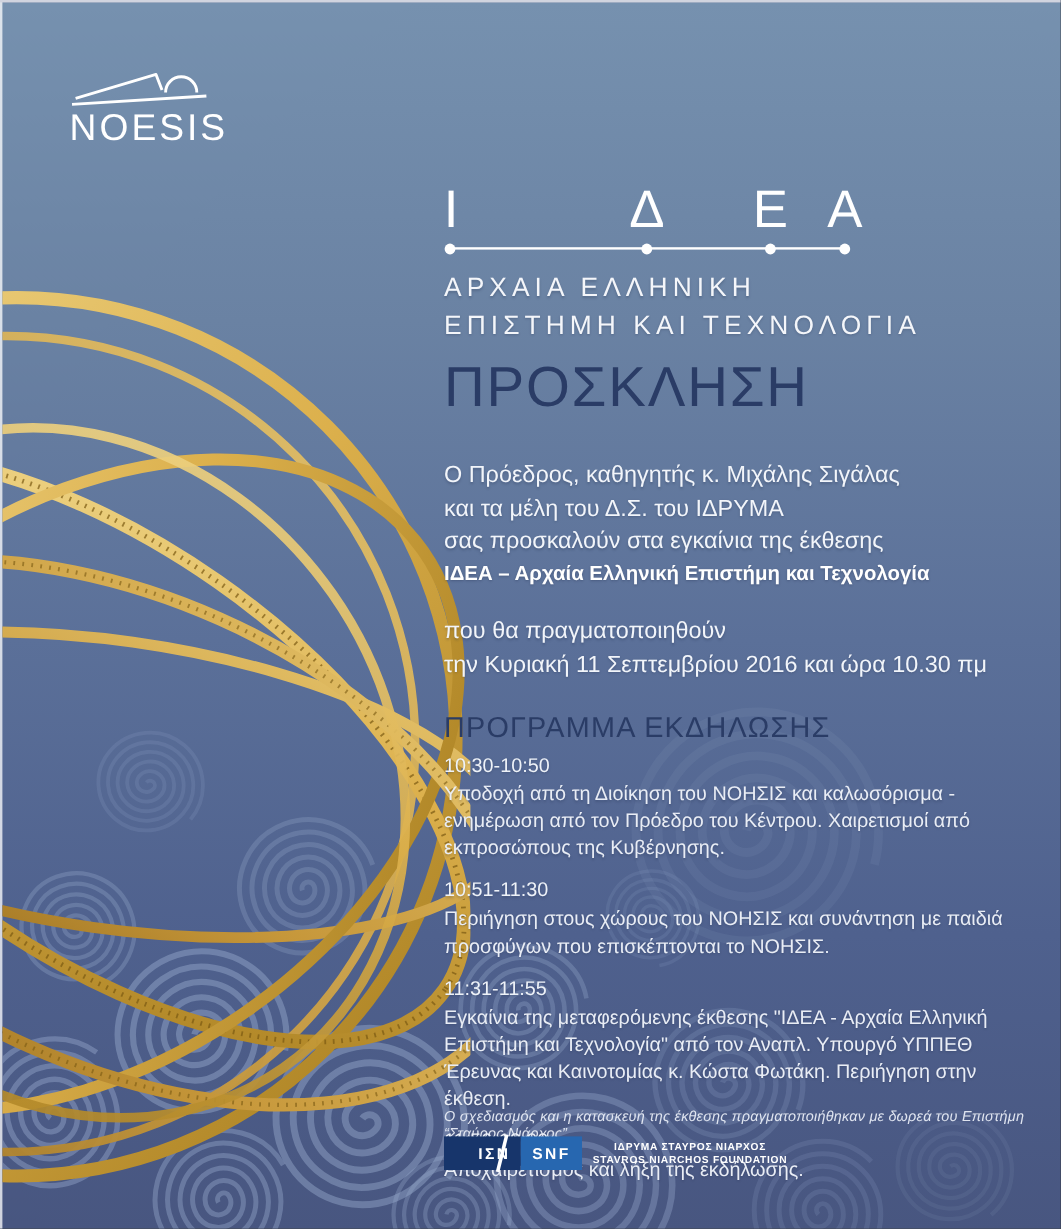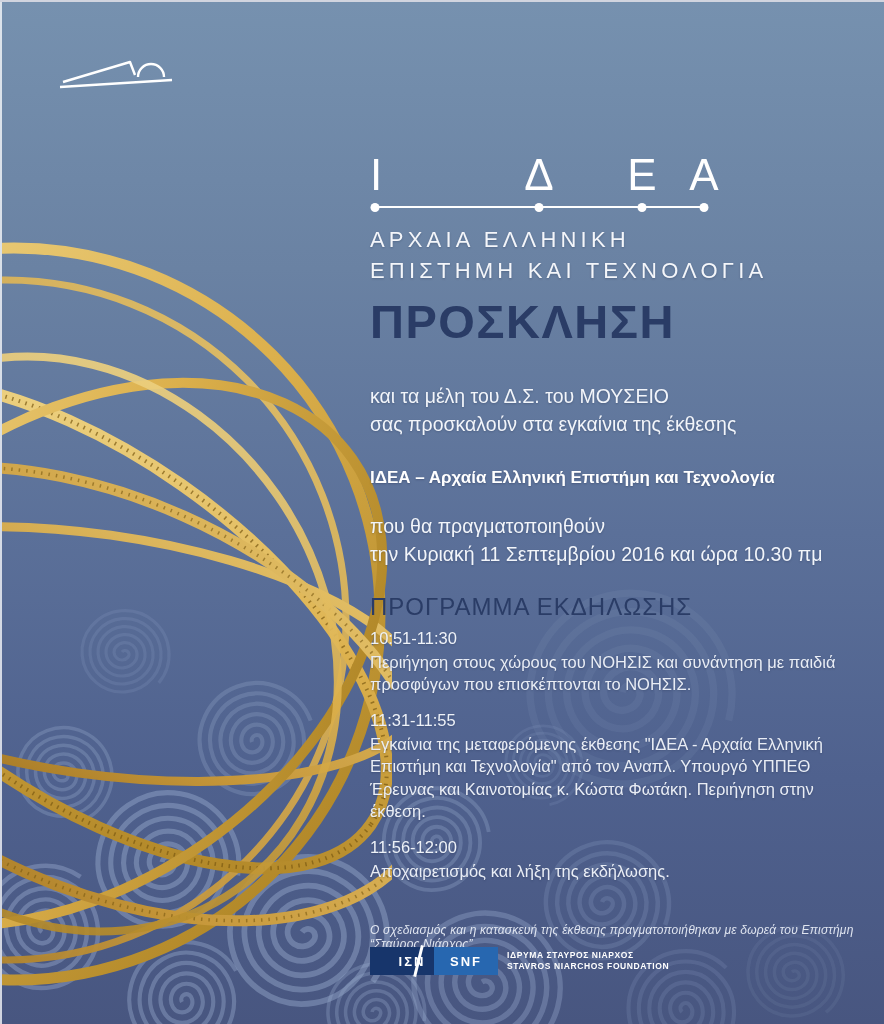--- a/index.html
+++ b/index.html
@@ -27,37 +27,37 @@
   .tagline{color:#fff;font-weight:bold;font-size:12.5px;letter-spacing:1.1px;line-height:1.22;padding-bottom:3px;}
 
   
   .col{position:absolute;left:368px;top:0;width:480px;z-index:3;color:#fff;}
   .col .abs{position:absolute;left:0;}
   .idea-lockup{top:148px;width:360px;height:70px;}
   .idea-letter{position:absolute;top:0;transform:translateX(-50%);font-size:44px;font-weight:300;color:#fff;letter-spacing:0;}
   .idea-line{position:absolute;top:56px;left:4px;width:330px;height:2px;background:#fff;}
   .idea-dot{position:absolute;top:53px;width:9px;height:9px;border-radius:50%;background:#fff;transform:translateX(-50%);}
   .idea-subtitle{top:222px;font-size:22px;letter-spacing:4.2px;line-height:1.42;color:#f4f6fa;text-shadow:0 1px 2px rgba(25,35,65,.25);}
-  .invite-heading{top:292px;font-size:47px;font-weight:700;letter-spacing:1.5px;color:var(--navy);}
+  .invite-heading{top:292px;font-size:47px;font-weight:400;letter-spacing:1.5px;color:var(--navy);}
   .intro{top:381px;font-size:19.5px;line-height:1.42;color:#f2f5fa;text-shadow:0 1px 2px rgba(25,35,65,.25);}
   .exh-title{top:466px;font-size:17px;font-weight:bold;color:#fff;text-shadow:0 1px 2px rgba(25,35,65,.3);}
   .when{top:511px;font-size:19.5px;line-height:1.42;color:#f2f5fa;text-shadow:0 1px 2px rgba(25,35,65,.25);}
   .program-heading{top:591px;font-size:24px;letter-spacing:1px;color:var(--navy);font-weight:400;text-align:center;}
   .program-list{top:627px;width:480px;}
   .program-item{margin-bottom:15px;}
   .program-time{font-size:16.5px;color:#eef2f8;margin-bottom:3px;text-shadow:0 1px 2px rgba(25,35,65,.25);}
   .program-desc{font-size:16.5px;line-height:1.36;color:#e9edf5;text-shadow:0 1px 2px rgba(25,35,65,.25);}
   .footer-note{top:921px;left:-13px;width:504px;font-size:12px;font-style:italic;color:rgba(236,240,248,.92);letter-spacing:.2px;}
   .snf-row{top:945px;display:flex;align-items:center;}
   .snf-mark{position:relative;display:flex;height:28px;}
   .snf-box{display:flex;align-items:center;justify-content:center;color:#fff;font-weight:bold;font-size:13px;letter-spacing:2px;}
   .snf-isn{width:44px;background:var(--snf-navy);padding-left:20px;}
-  .snf-snf{width:64px;background:var(--snf-blue);}
+  .snf-snf{width:51px;background:var(--snf-blue);}
   .snf-divider{position:absolute;left:47px;top:-2px;width:3px;height:32px;background:#fff;transform:rotate(14deg);}
-  .snf-text{margin-left:9px;color:#fff;font-weight:bold;font-size:8.5px;letter-spacing:.6px;line-height:1.35;}
+  .snf-text{margin-left:9px;color:#fff;font-weight:bold;font-size:8.5px;letter-spacing:.6px;line-height:1.35;text-align:center;}
 </style>
 </head>
 <body>
 
 <div class="poster">
 
   <svg class="swirls" width="884" height="1024" viewBox="0 0 884 1024">
     <defs>
       <path id="spiral" fill="none" d="M0 0 a4 4 0 0 1 8 0 a8 8 0 0 1 -16 0 a12 12 0 0 1 24 0 a16 16 0 0 1 -32 0 a20 20 0 0 1 40 0 a24 24 0 0 1 -48 0 a28 28 0 0 1 56 0 a32 32 0 0 1 -64 0 a36 36 0 0 1 72 0 a40 40 0 0 1 -80 0 a44 44 0 0 1 88 0" stroke="#9db0d2" stroke-width="3.2"></path>
     </defs>
@@ -108,20 +108,21 @@
 
   <div class="logo-block">
     <div class="noesis">
       <svg width="118" height="32" viewBox="0 0 118 32">
         <g stroke="#fff" stroke-width="2.4" fill="none" stroke-linejoin="round">
           <path d="M5 24 L72 4 L77 17"></path>
           <path d="M80 19 a13 13 0 0 1 26 0"></path>
           <path d="M2 29 L114 22"></path>
         </g>
       </svg>
+      <div class="noesis-name">NOESIS</div>
     </div>
   </div>
 
   <div class="col">
 
     <div class="abs idea-lockup">
       <span class="idea-letter" style="left:6px">Ι</span>
       <span class="idea-letter" style="left:169px">Δ</span>
       <span class="idea-letter" style="left:272px">Ε</span>
       <span class="idea-letter" style="left:334px">Α</span>
@@ -133,34 +134,39 @@
     </div>
 
     <div class="abs idea-subtitle">
       <div>ΑΡΧΑΙΑ ΕΛΛΗΝΙΚΗ</div>
       <div>ΕΠΙΣΤΗΜΗ ΚΑΙ ΤΕΧΝΟΛΟΓΙΑ</div>
     </div>
 
     <div class="abs invite-heading">ΠΡΟΣΚΛΗΣΗ</div>
 
     <div class="abs intro">
-      <div>και τα μέλη του Δ.Σ. του ΜΟΥΣΕΙΟ</div>
+      <div>Ο Πρόεδρος, καθηγητής κ. Μιχάλης Σιγάλας</div>
+      <div>και τα μέλη του Δ.Σ. του ΙΔΡΥΜΑ</div>
       <div>σας προσκαλούν στα εγκαίνια της έκθεσης</div>
     </div>
 
     <div class="abs exh-title">ΙΔΕΑ – Αρχαία Ελληνική Επιστήμη και Τεχνολογία</div>
 
     <div class="abs when">
       <div>που θα πραγματοποιηθούν</div>
       <div>την Κυριακή 11 Σεπτεμβρίου 2016 και ώρα 10.30 πμ</div>
     </div>
 
     <div class="abs program-heading">ΠΡΟΓΡΑΜΜΑ ΕΚΔΗΛΩΣΗΣ</div>
 
     <div class="abs program-list">
+      <div class="program-item">
+        <div class="program-time">10:30-10:50</div>
+        <div class="program-desc">Υποδοχή από τη Διοίκηση του ΝΟΗΣΙΣ και καλωσόρισμα - ενημέρωση από τον Πρόεδρο του Κέντρου. Χαιρετισμοί από εκπροσώπους της Κυβέρνησης.</div>
+      </div>
       <div class="program-item">
         <div class="program-time">10:51-11:30</div>
         <div class="program-desc">Περιήγηση στους χώρους του ΝΟΗΣΙΣ και συνάντηση με παιδιά προσφύγων που επισκέπτονται το ΝΟΗΣΙΣ.</div>
       </div>
       <div class="program-item">
         <div class="program-time">11:31-11:55</div>
         <div class="program-desc">Εγκαίνια της μεταφερόμενης έκθεσης "ΙΔΕΑ - Αρχαία Ελληνική Επιστήμη και Τεχνολογία" από τον Αναπλ. Υπουργό ΥΠΠΕΘ Έρευνας και Καινοτομίας κ. Κώστα Φωτάκη. Περιήγηση στην έκθεση.</div>
       </div>
       <div class="program-item">
         <div class="program-time">11:56-12:00</div>

